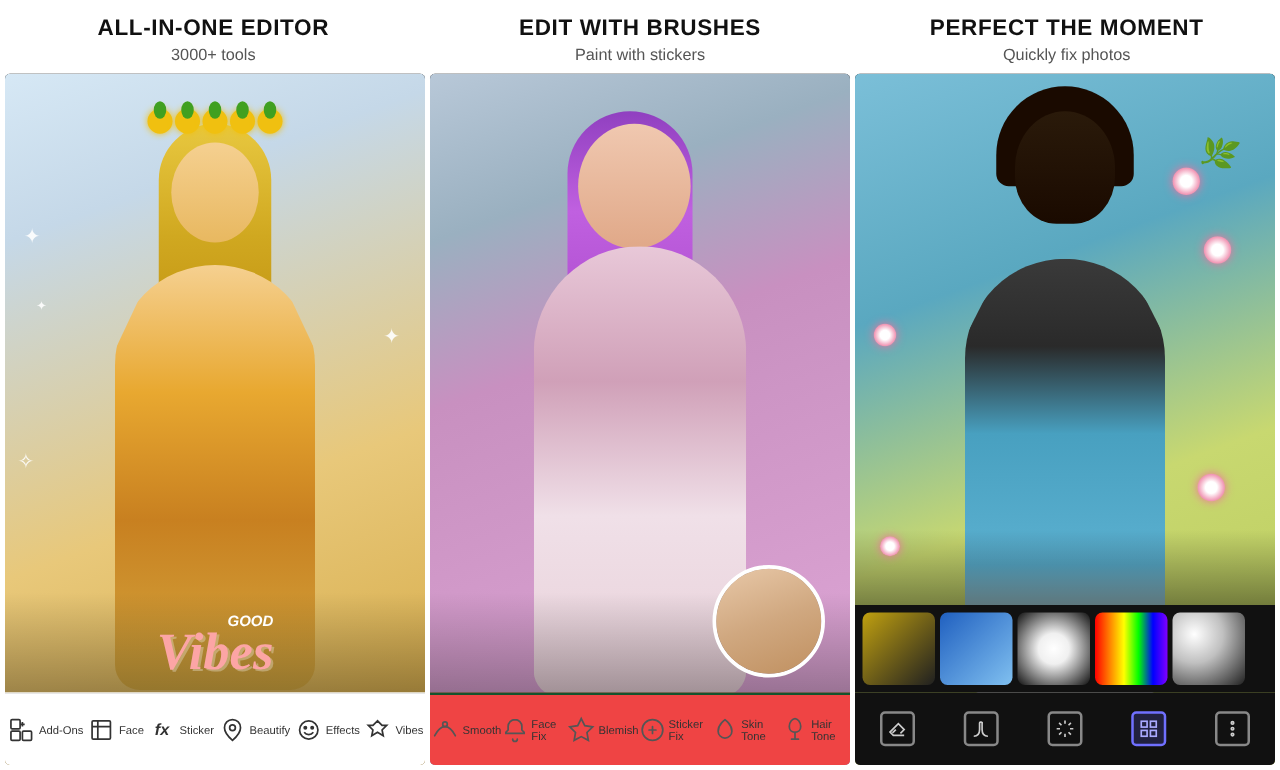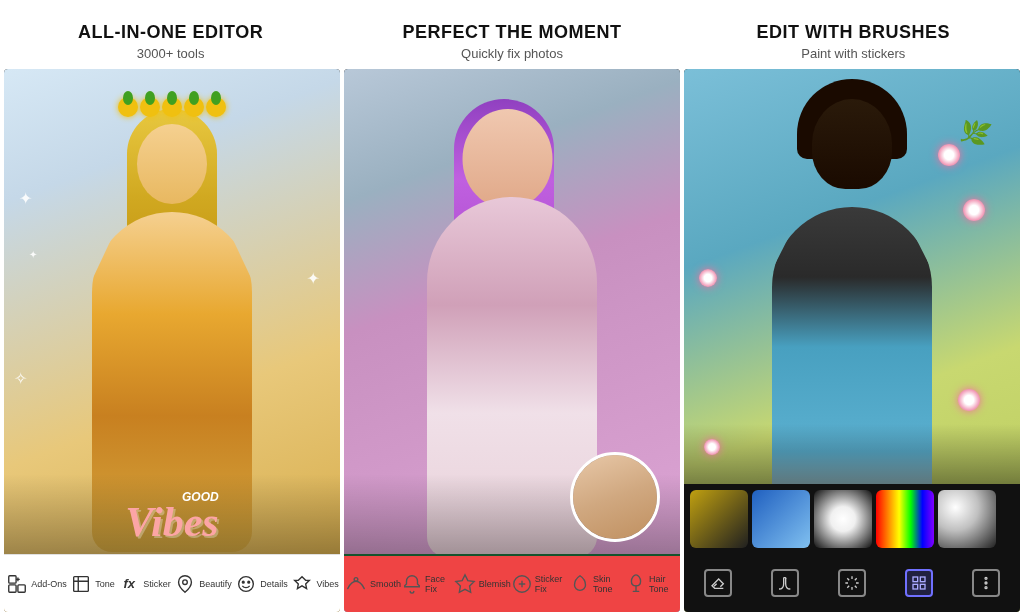--- a/index.html
+++ b/index.html
@@ -19,21 +19,20 @@
       background: #fff;
       padding: 12px 0 8px 0;
     }
 
     .header-section {
       flex: 1;
       display: flex;
       flex-direction: column;
       align-items: center;
       justify-content: center;
-      margin-top: 10px;
     }
 
     .header-title {
       font-size: 18px;
       font-weight: 900;
       color: #111;
       letter-spacing: 0.5px;
       text-transform: uppercase;
       line-height: 1.2;
     }
@@ -464,26 +463,26 @@
   </style>
 </head>
 <body>
 
 <div class="header">
   <div class="header-section">
     <span class="header-title">ALL-IN-ONE EDITOR</span>
     <span class="header-subtitle">3000+ tools</span>
   </div>
   <div class="header-section">
+    <span class="header-title">EDIT WITH BRUSHES</span>
+    <span class="header-subtitle">Paint with stickers</span>
+  </div>
+  <div class="header-section">
     <span class="header-title">PERFECT THE MOMENT</span>
     <span class="header-subtitle">Quickly fix photos</span>
-  </div>
-  <div class="header-section">
-    <span class="header-title">EDIT WITH BRUSHES</span>
-    <span class="header-subtitle">Paint with stickers</span>
   </div>
 </div>
 
 <div class="panels">
 
   <div class="panel">
     <div class="panel-1-bg"></div>
 
     <div class="blonde-hair"></div>
 
@@ -523,21 +522,21 @@
         </div>
         <span class="toolbar-label">Add-Ons</span>
       </div>
       <div class="toolbar-item">
         <div class="toolbar-icon">
           <svg class="icon-svg" viewBox="0 0 24 24" fill="none" stroke="#333" stroke-width="1.5">
             <rect x="4" y="4" width="16" height="16" rx="1"></rect>
             <path d="M4 9h16M9 4v16"></path>
           </svg>
         </div>
-        <span class="toolbar-label">Tone</span>
+        <span class="toolbar-label">Face</span>
       </div>
       <div class="toolbar-item">
         <div class="toolbar-icon" style="font-size:13px;font-style:italic;font-weight:bold;color:#333">fx</div>
         <span class="toolbar-label">Sticker</span>
       </div>
       <div class="toolbar-item">
         <div class="toolbar-icon">
           <svg class="icon-svg" viewBox="0 0 24 24" fill="none" stroke="#333" stroke-width="1.5">
             <path d="M12 3C8 3 5 6 5 10c0 5 7 11 7 11s7-6 7-11c0-4-3-7-7-7z"></path>
             <circle cx="12" cy="10" r="2.5"></circle>
@@ -547,21 +546,21 @@
       </div>
       <div class="toolbar-item">
         <div class="toolbar-icon">
           <svg class="icon-svg" viewBox="0 0 24 24" fill="none" stroke="#333" stroke-width="1.5">
             <circle cx="12" cy="12" r="8"></circle>
             <path d="M8 14s1.5 2 4 2 4-2 4-2"></path>
             <circle cx="9" cy="10" r="1" fill="#333"></circle>
             <circle cx="15" cy="10" r="1" fill="#333"></circle>
           </svg>
         </div>
-        <span class="toolbar-label">Details</span>
+        <span class="toolbar-label">Effects</span>
       </div>
       <div class="toolbar-item">
         <div class="toolbar-icon">
           <svg class="icon-svg" viewBox="0 0 24 24" fill="none" stroke="#333" stroke-width="1.5">
             <path d="M12 4L8 8H4l4 4-1 5 5-3 5 3-1-5 4-4h-4z"></path>
           </svg>
         </div>
         <span class="toolbar-label">Vibes</span>
       </div>
     </div>

